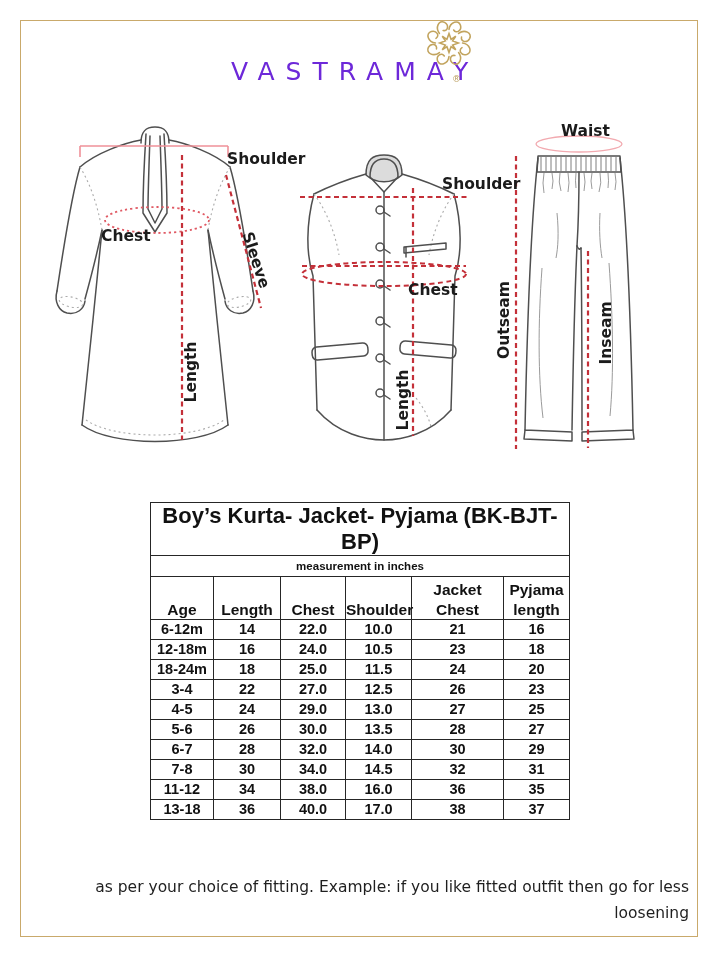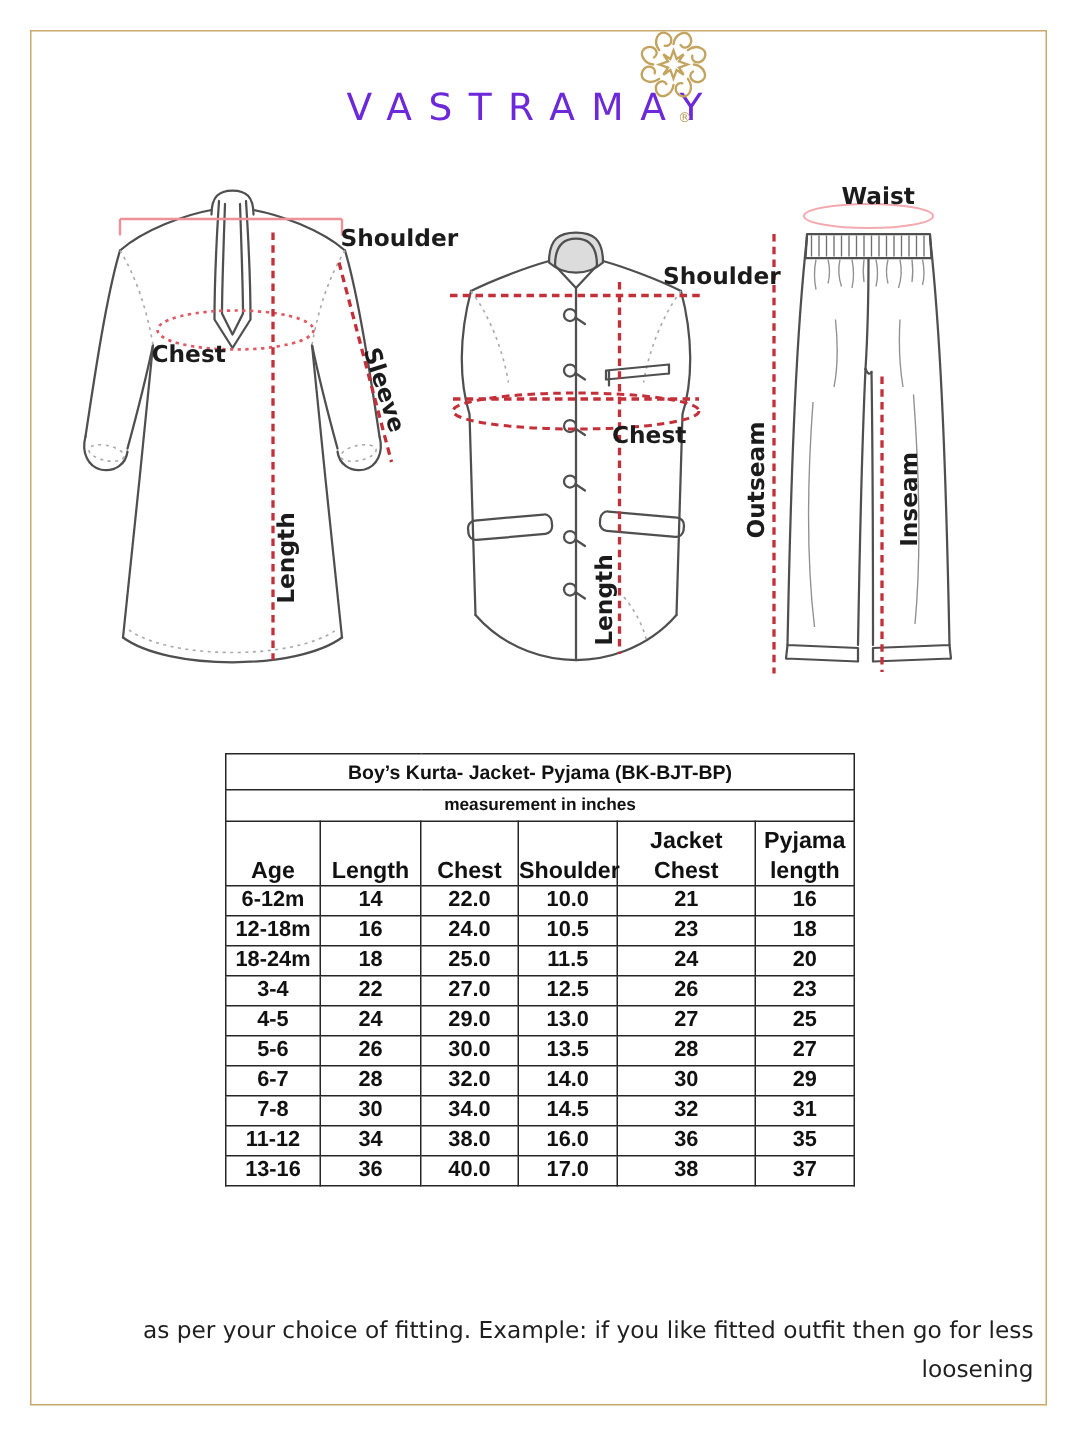--- a/index.html
+++ b/index.html
@@ -29,21 +29,21 @@
   .neck{fill:#dcdcdc;stroke:#4f4f4f;stroke-width:1.5;}
   
   .dlabel{position:absolute;font-size:15.5px;font-weight:600;color:#1b1b1b;
           white-space:nowrap;font-family:"DejaVu Sans",sans-serif;}
   .rot-90{transform:translate(-50%,-50%) rotate(-90deg);}
   .rot72{transform:translate(-50%,-50%) rotate(72deg);}
   
   table.size{position:absolute;left:150px;top:502px;width:419px;border-collapse:collapse;
              font-family:"Liberation Sans",sans-serif;color:#111;table-layout:fixed;}
   table.size td,table.size th{border:1.5px solid #262626;padding:0;}
-  .t-title{font-size:13px;font-weight:bold;height:23px;text-align:center;}
+  .t-title{font-size:22px;font-weight:bold;height:23px;text-align:center;}
   .t-sub{font-size:11.5px;font-weight:bold;height:20px;text-align:center;}
   th.colh{font-size:15.5px;font-weight:bold;height:42px;vertical-align:bottom;
           padding-bottom:2px;text-align:center;line-height:1.25;}
   tbody td{font-size:14.5px;font-weight:bold;text-align:center;height:19px;line-height:19px;}
   
   .note{position:absolute;left:28px;top:874px;width:661px;font-size:15.5px;color:#1f1f1f;
         line-height:26px;font-family:"DejaVu Sans",sans-serif;}
   .note-l1{text-align:justify;text-align-last:justify;}
   .note-l2{text-align:right;}
 </style>
@@ -256,21 +256,21 @@
       </tr>
       <tr>
         <td>11-12</td>
         <td>34</td>
         <td>38.0</td>
         <td>16.0</td>
         <td>36</td>
         <td>35</td>
       </tr>
       <tr>
-        <td>13-16</td>
+        <td>13-18</td>
         <td>36</td>
         <td>40.0</td>
         <td>17.0</td>
         <td>38</td>
         <td>37</td>
       </tr>
     </tbody>
 </table>
 
 <div class="note">

